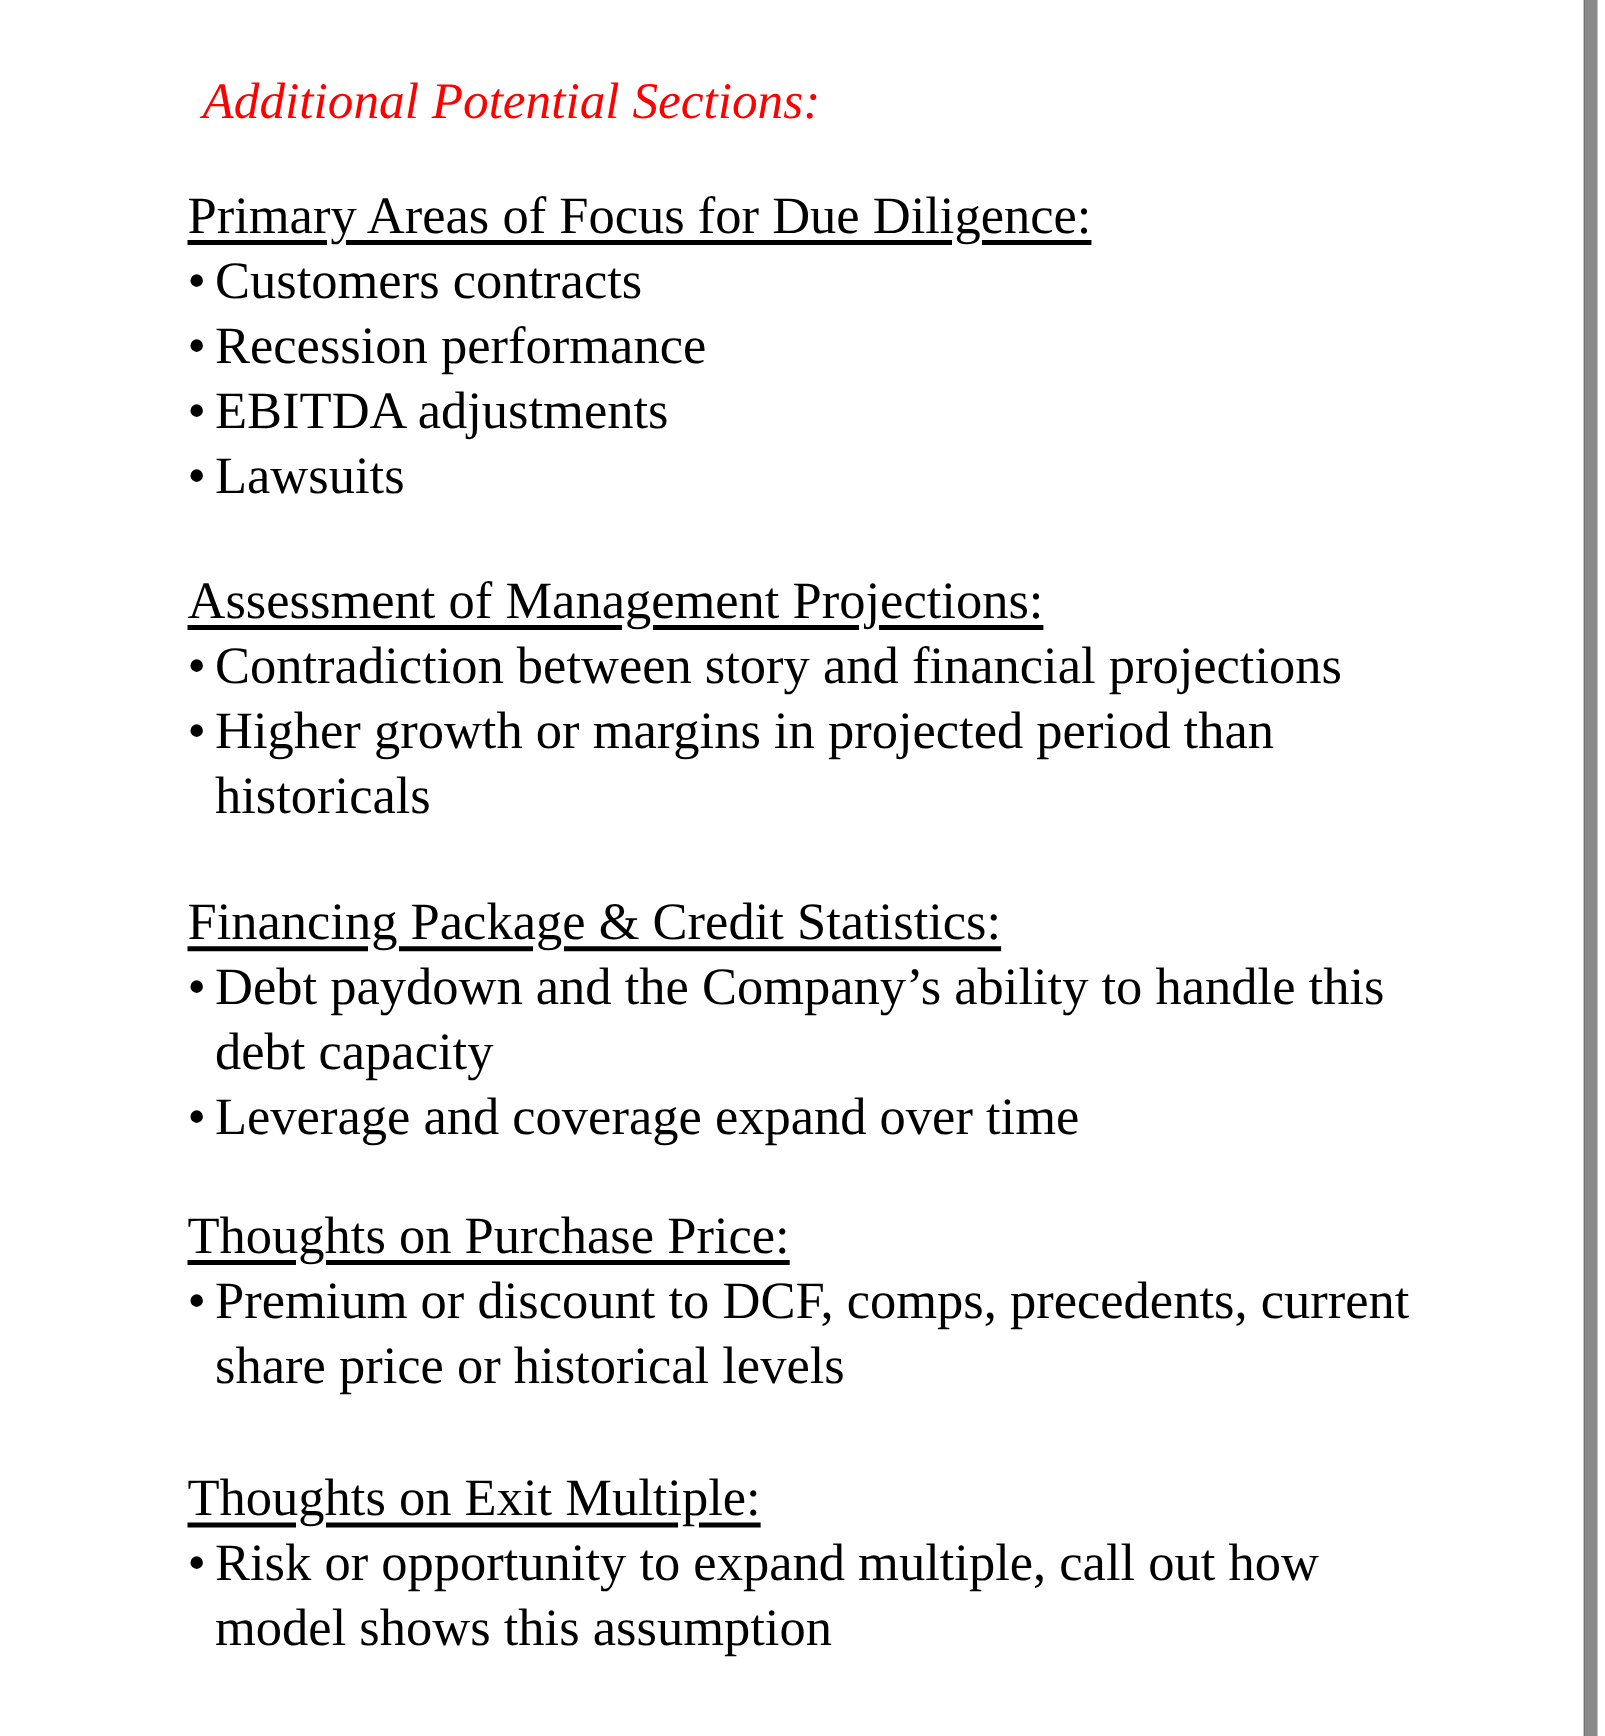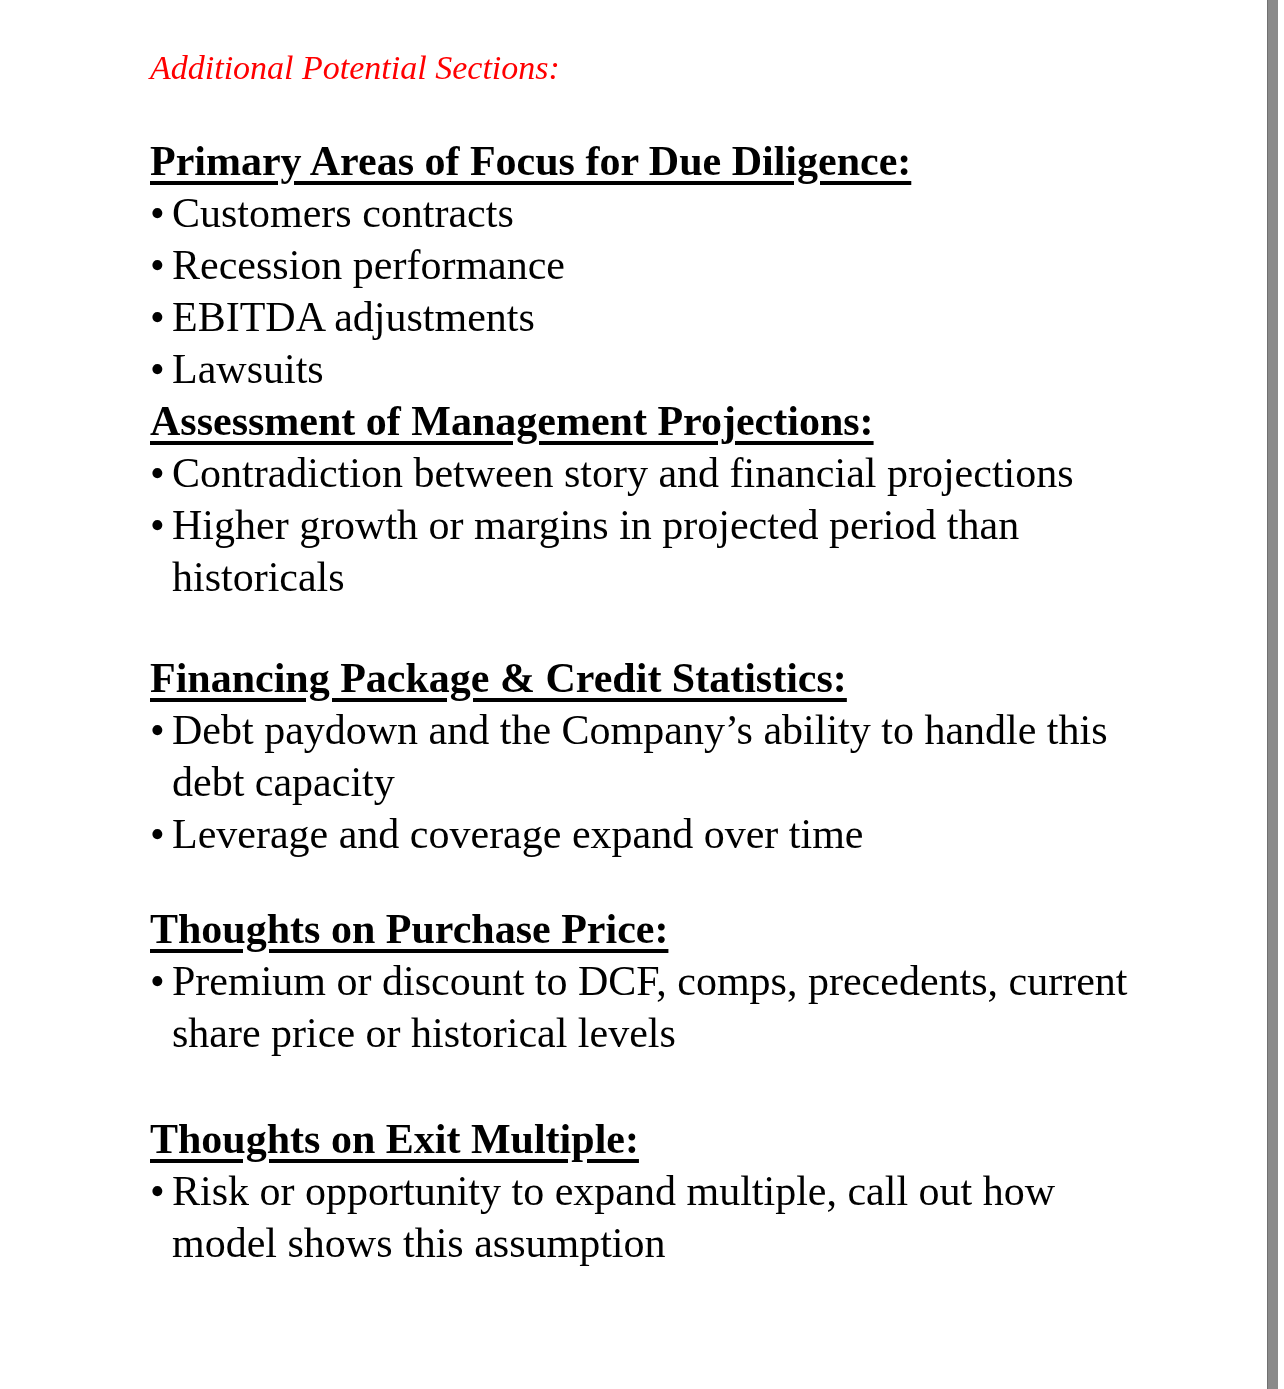--- a/index.html
+++ b/index.html
@@ -18,39 +18,39 @@
   }
   .content {
     position: absolute;
     left: 150px;
     top: 42px;
     width: 1040px;
     font-size: 42px;
     line-height: 52px;
   }
   .intro-heading {
-    margin: 0;
+    margin: 12px;
     font-style: italic;
     font-weight: normal;
     color: #ff0000;
-    font-size: 34px;
+    font-size: 41px;
     line-height: 52px;
   }
   .section { margin: 0; }
   .section .heading {
     margin: 0;
     font-size: 42px;
     line-height: 52px;
-    font-weight: bold;
+    font-weight: normal;
     text-decoration: underline;
     text-decoration-thickness: 4px;
     text-underline-offset: 6px;
   }
   .m-primary   { margin-top: 41px; }
-  .m-assessment{ }
+  .m-assessment{ margin-top: 48px; }
   .m-financing { margin-top: 49px; }
   .m-purchase  { margin-top: 43px; }
   .m-exit      { margin-top: 54px; }
   .bullet {
     display: flex;
     align-items: flex-start;
   }
   .bullet .dot {
     flex: 0 0 22px;
     width: 22px;

